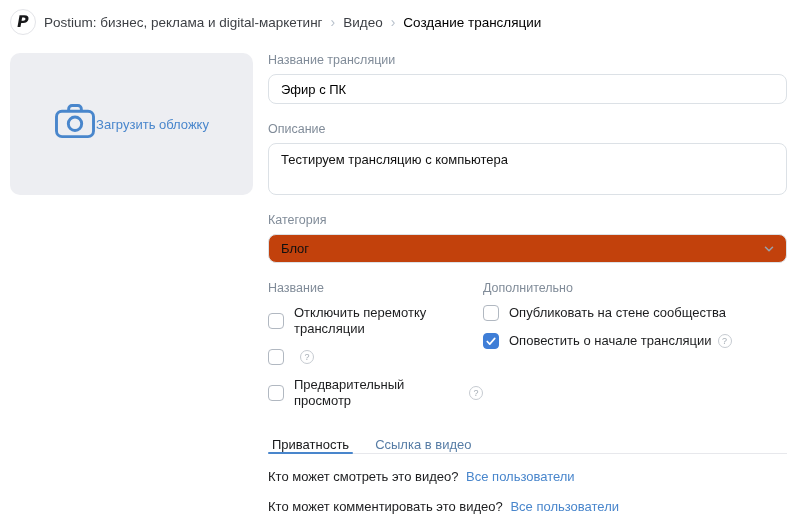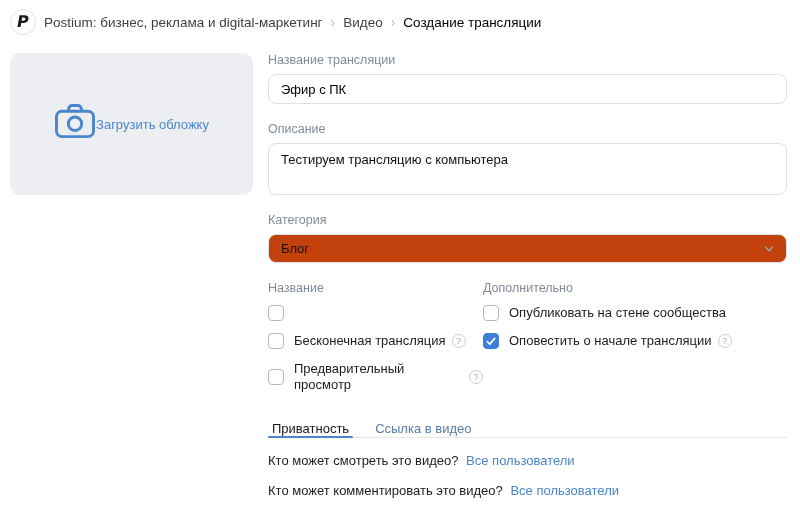--- a/index.html
+++ b/index.html
@@ -260,27 +260,27 @@
 
       <div class="options-wrap">
 
         <div class="options-left">
           <div class="section-label">Название</div>
 
           <div class="cb-row">
             <span class="cb">
               
             </span>
+            <span class="cb-label">Отключить перемотку трансляции</span>
           </div>
 
           <div class="cb-row">
             <span class="cb">
               
             </span>
-            <span class="cb-label">Бесконечная трансляция</span>
             <span class="help"></span>
           </div>
 
           <div class="cb-row">
             <span class="cb">
               
             </span>
             <span class="cb-label">Предварительный просмотр</span>
             <span class="help"></span>
           </div>

